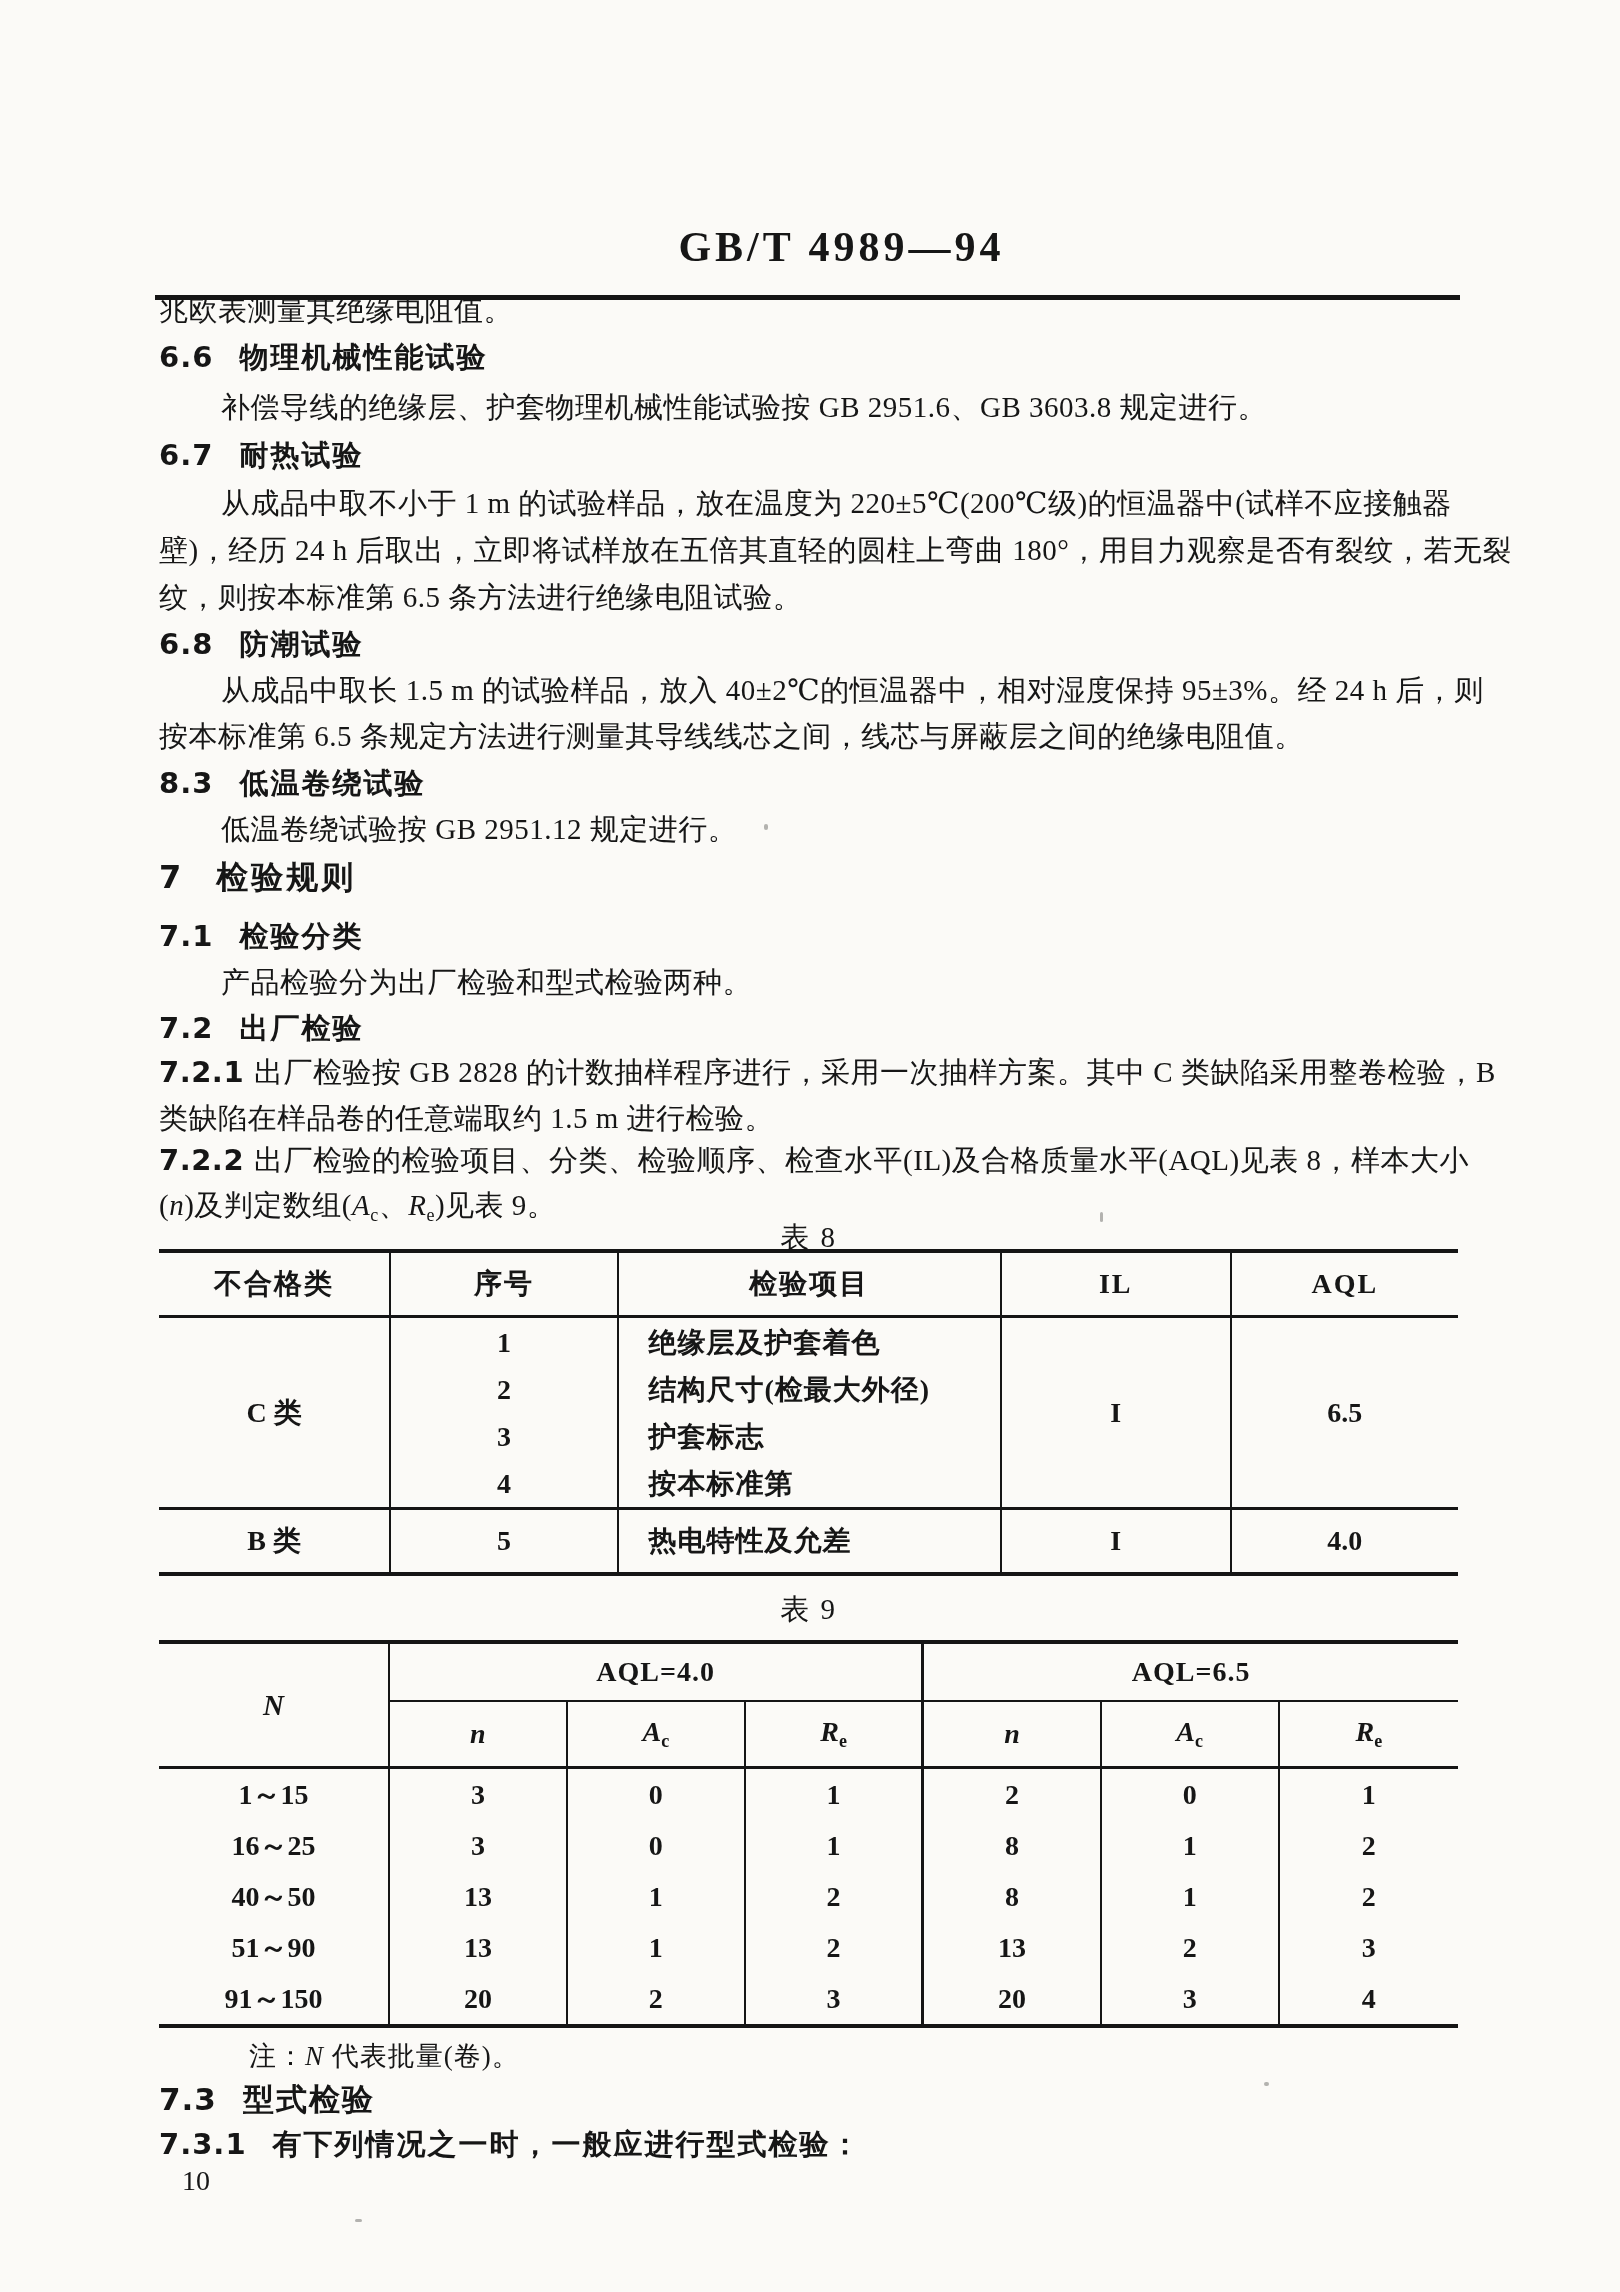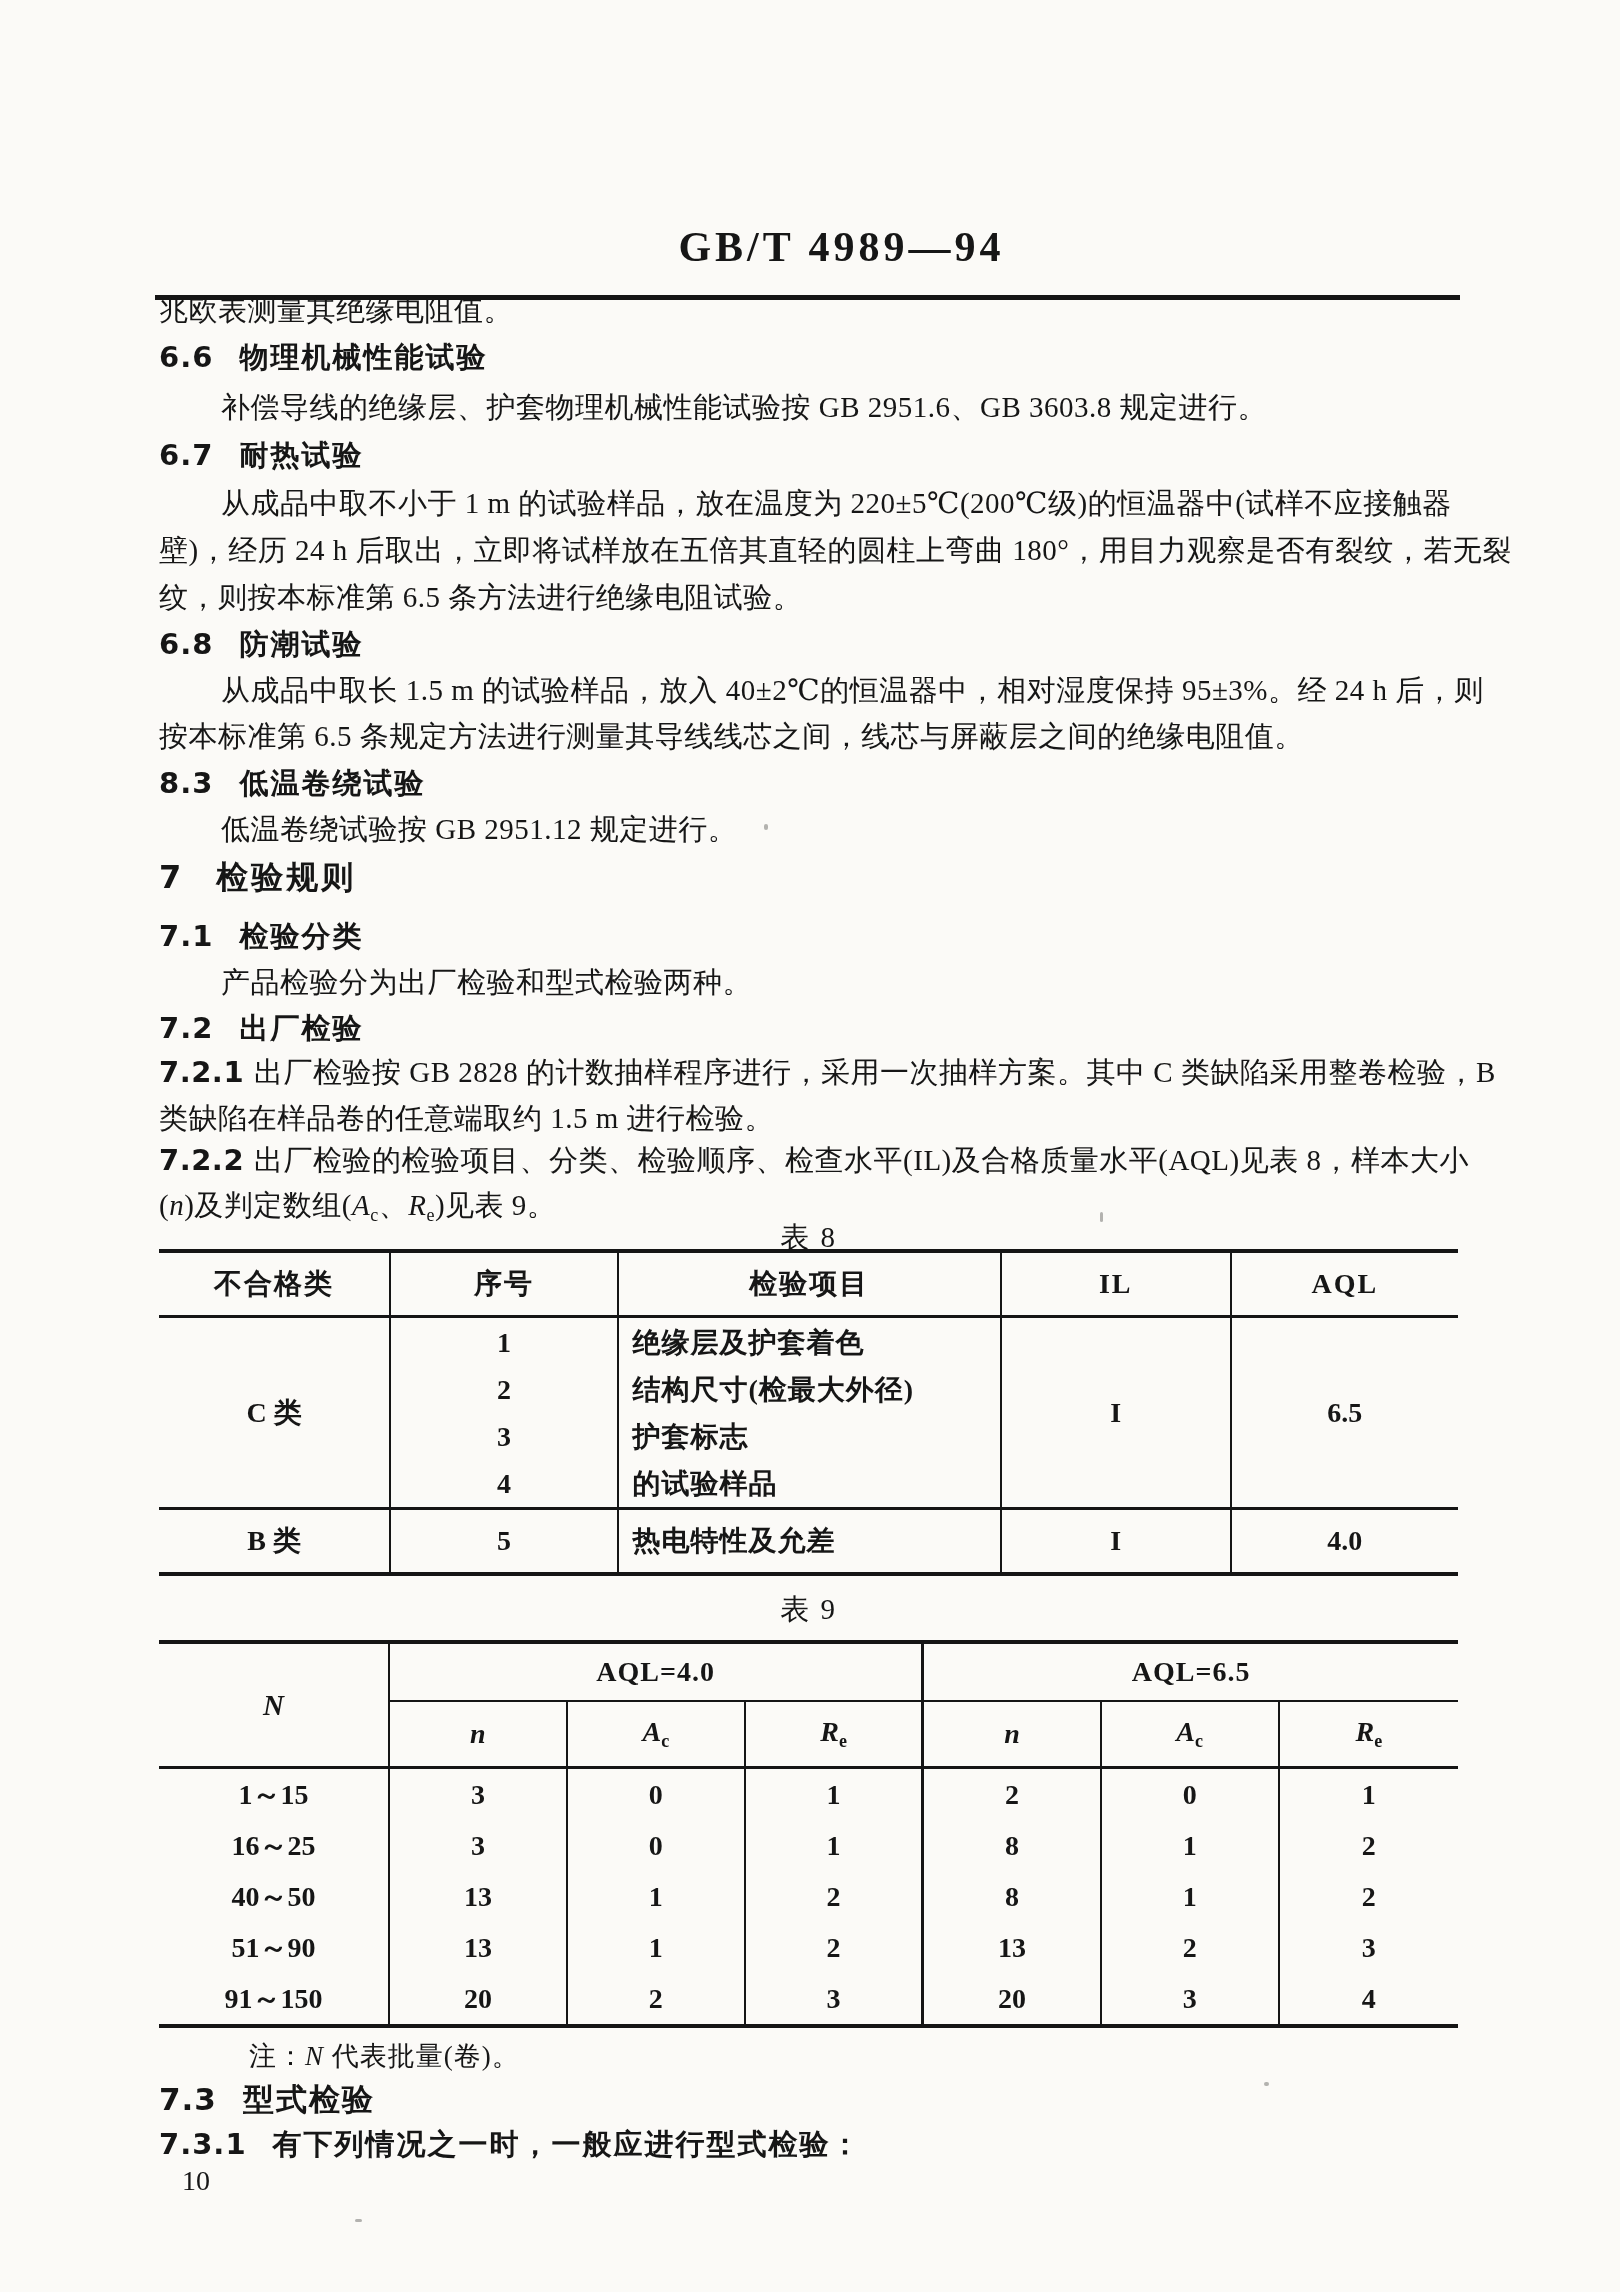--- a/index.html
+++ b/index.html
@@ -51,21 +51,21 @@
   th,td{
     border-left:2px solid #151515;border-right:2px solid #151515;
     text-align:center;vertical-align:middle;
     font-weight:bold;padding:0;
   }
   th:first-child,td:first-child{border-left:none;}
   th:last-child,td:last-child{border-right:none;}
   .t8 thead th{height:62px;border-bottom:3px solid #151515;letter-spacing:2px;}
   .t8 .row-c td{height:189px;border-bottom:3px solid #151515;}
   .t8 .row-b td{height:62px;}
-  .t8 .cell-left{text-align:left;padding-left:14px;letter-spacing:1px;}
+  .t8 .cell-left{text-align:left;padding-left:30px;letter-spacing:1px;}
   .t8 .stack div{line-height:47px;}
   .t8 .latin{font-family:"Liberation Serif","DejaVu Serif",serif;}
   .t8 .il{font-weight:bold;}
   .t9 .gh{height:56px;border-bottom:2px solid #151515;letter-spacing:1px;}
   .t9 .nh{border-bottom:3px solid #151515;font-size:29px;}
   .t9 .sh{height:64px;border-bottom:3px solid #151515;}
   .t9 tbody td{height:51px;}
   .t9 .thickleft{border-left:3px solid #151515;}
   .note{position:absolute;left:204px;top:2038px;font-size:27px;letter-spacing:1px;margin-left:45px;}
   .pagenum{position:absolute;left:182px;top:2165px;font-size:28px;}
@@ -137,21 +137,21 @@
             <div>2</div>
             <div>3</div>
             <div>4</div>
           </div>
         </td>
         <td class="cell-left">
           <div class="stack">
             <div>绝缘层及护套着色</div>
             <div>结构尺寸(检最大外径)</div>
             <div>护套标志</div>
-            <div>的试验样品</div>
+            <div>按本标准第</div>
           </div>
         </td>
         <td class="il">I</td>
         <td>6.5</td>
       </tr>
       <tr class="row-b">
         <td>B 类</td>
         <td>5</td>
         <td class="cell-left">热电特性及允差</td>
         <td class="il">I</td>

